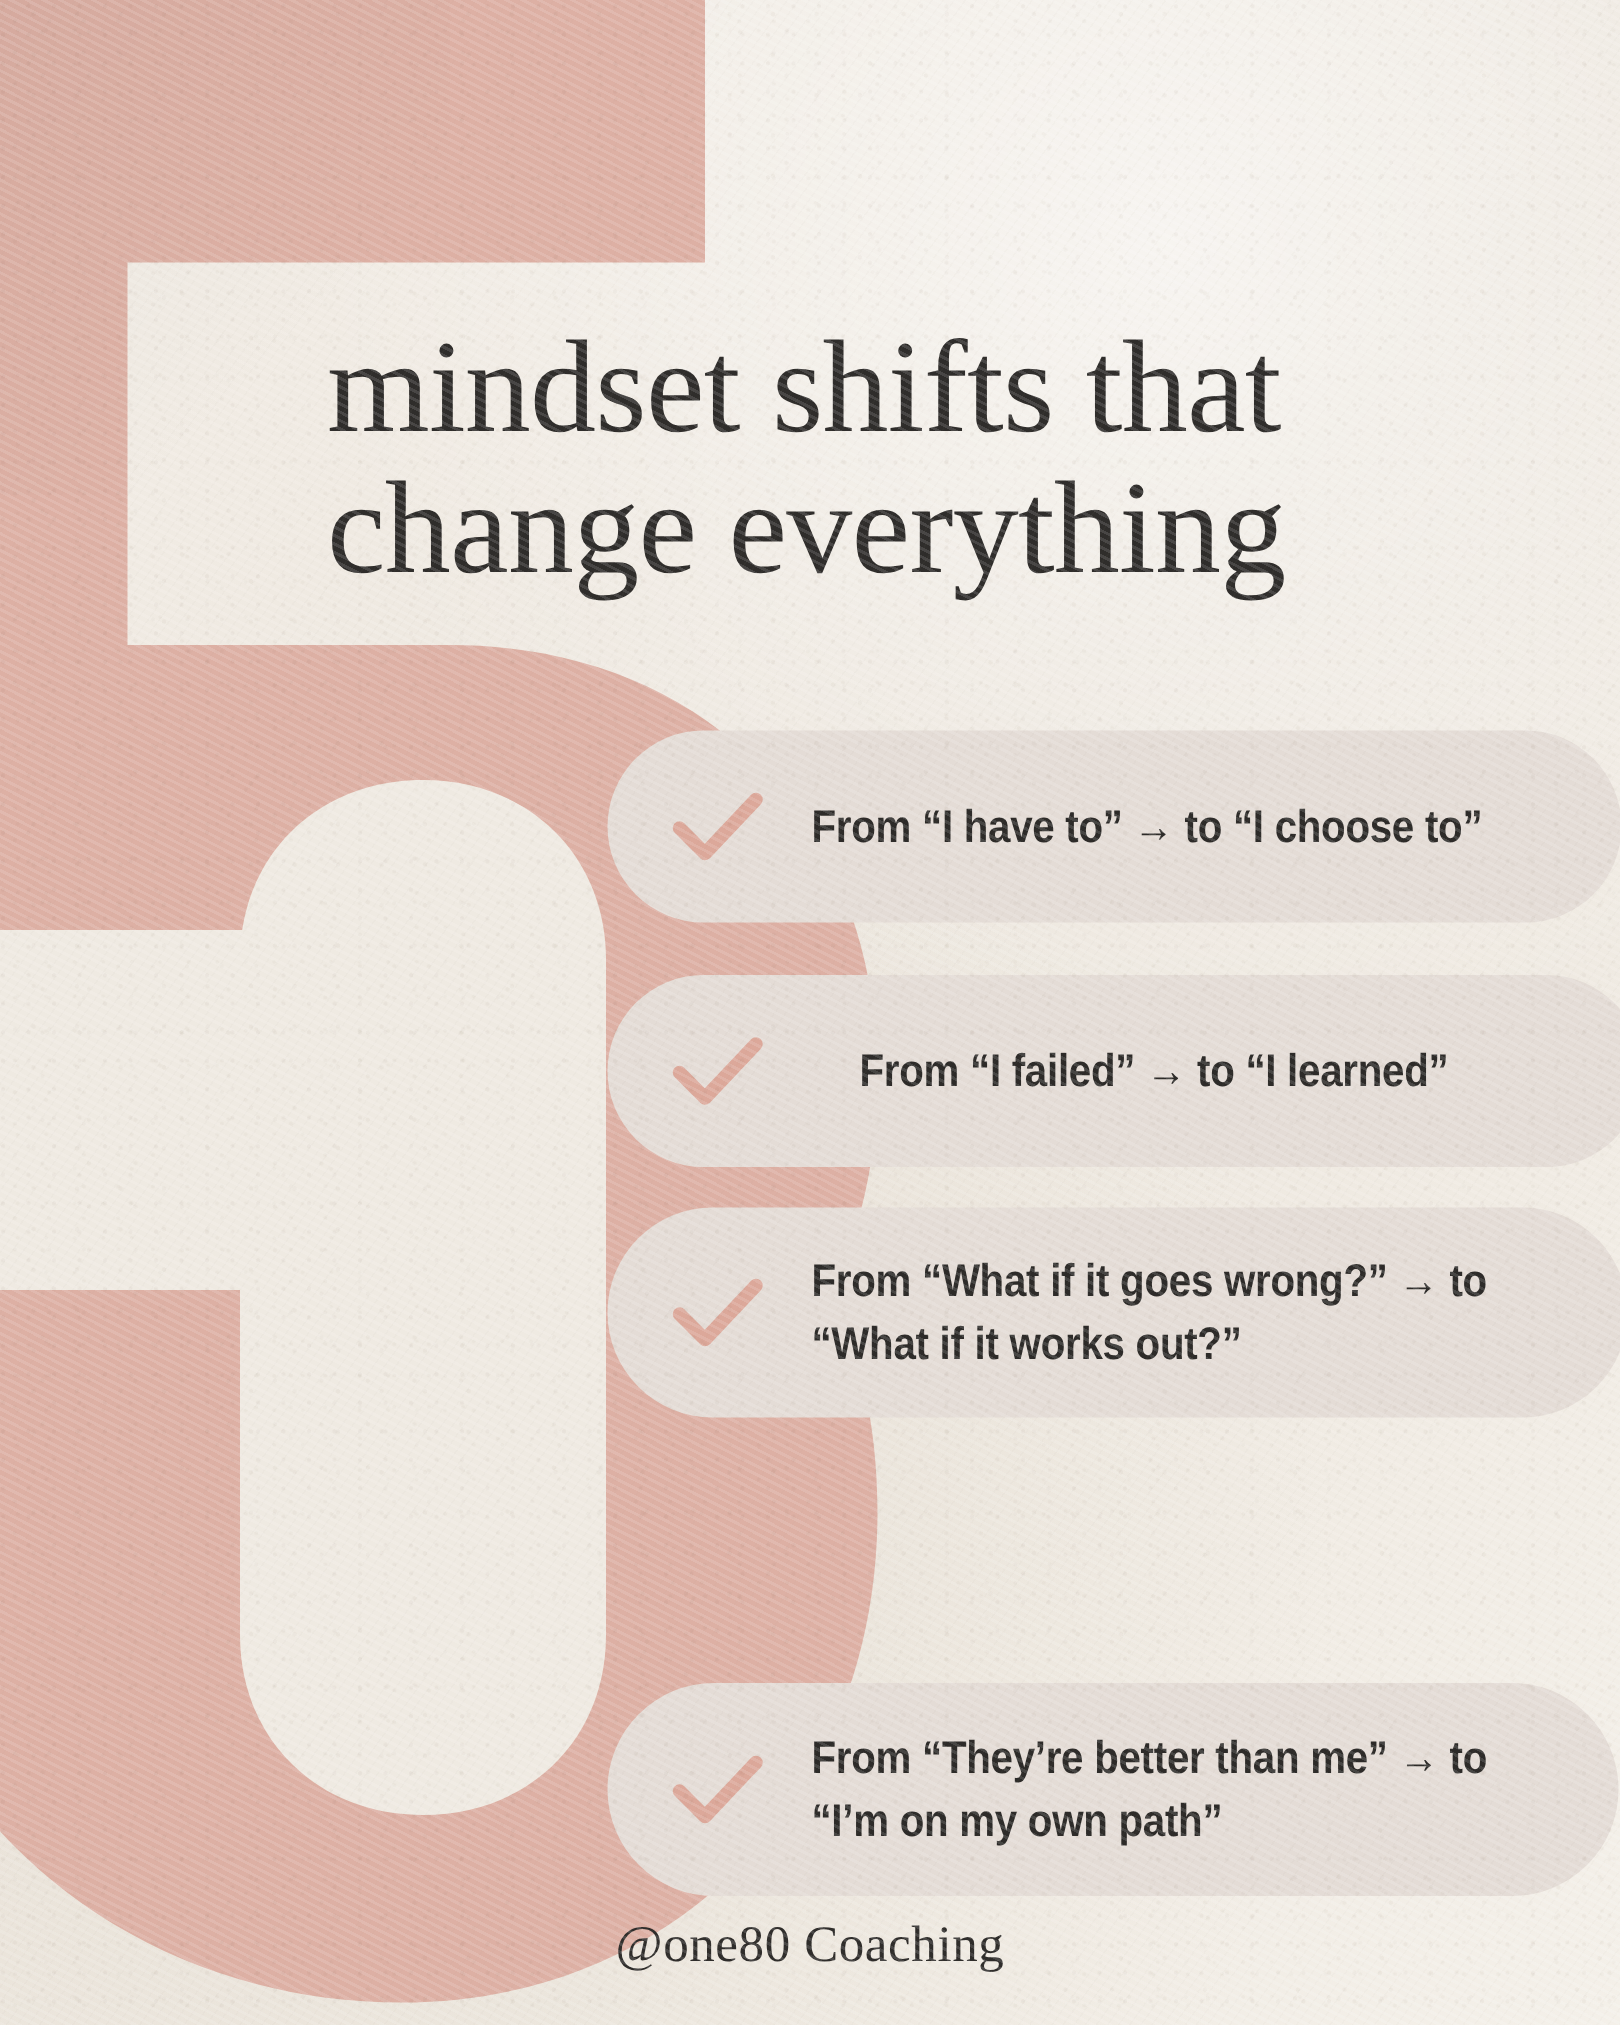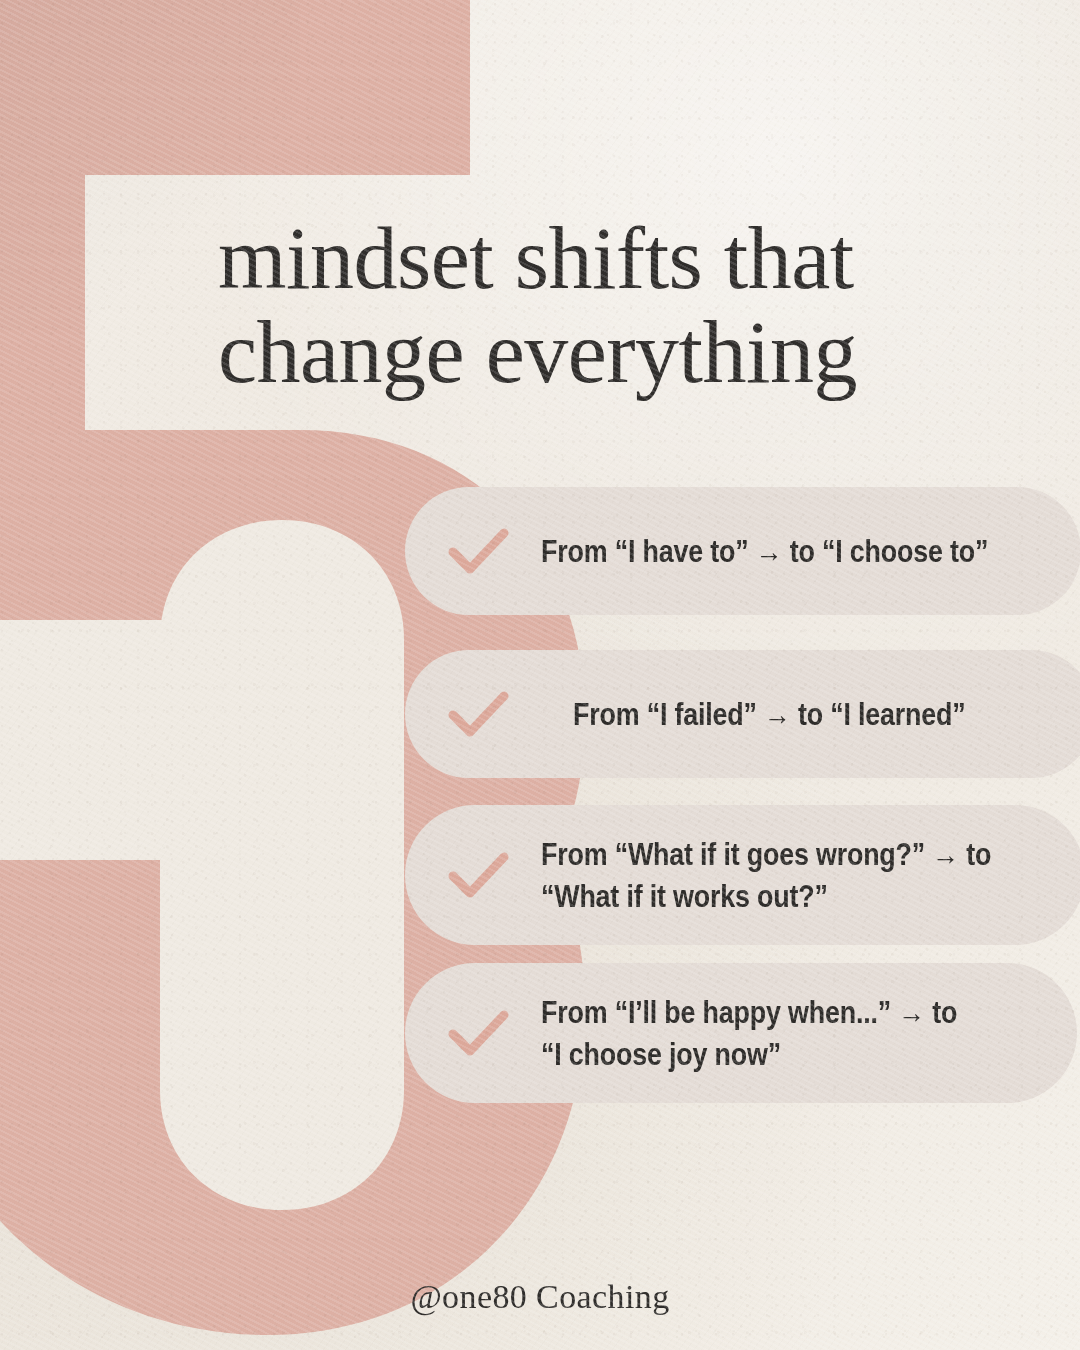--- a/index.html
+++ b/index.html
@@ -173,30 +173,30 @@
     <div class="card c3">
       <span class="check">
         <svg viewBox="0 0 74 74" xmlns="http://www.w3.org/2000/svg" aria-hidden="true">
           <path d="M12 38 L29 55 L63 19" fill="none" stroke="#dca89a" stroke-width="9" stroke-linecap="round" stroke-linejoin="round"></path>
         </svg>
       </span>
       <span class="ctext">From “What if it goes wrong?” → to
 “What if it works out?”</span>
     </div>
 
-    <div class="card c4">
-      <span class="check">
-        <svg viewBox="0 0 74 74" xmlns="http://www.w3.org/2000/svg" aria-hidden="true">
-          <path d="M12 38 L29 55 L63 19" fill="none" stroke="#dca89a" stroke-width="9" stroke-linecap="round" stroke-linejoin="round"></path>
-        </svg>
-      </span>
-      <span class="ctext">From “I’ll be happy when...” → to
-“I choose joy now”</span>
-    </div>
-
+
+    <div class="card c5">
+      <span class="check">
+        <svg viewBox="0 0 74 74" xmlns="http://www.w3.org/2000/svg" aria-hidden="true">
+          <path d="M12 38 L29 55 L63 19" fill="none" stroke="#dca89a" stroke-width="9" stroke-linecap="round" stroke-linejoin="round"></path>
+        </svg>
+      </span>
+      <span class="ctext">From “They’re better than me” → to
+“I’m on my own path”</span>
+    </div>
 
   </div>
 
   <div class="footer">@one80 Coaching</div>
 
   <div class="grain"></div>
   <div class="grain2"></div>
 </div>
 
 </body></html>

